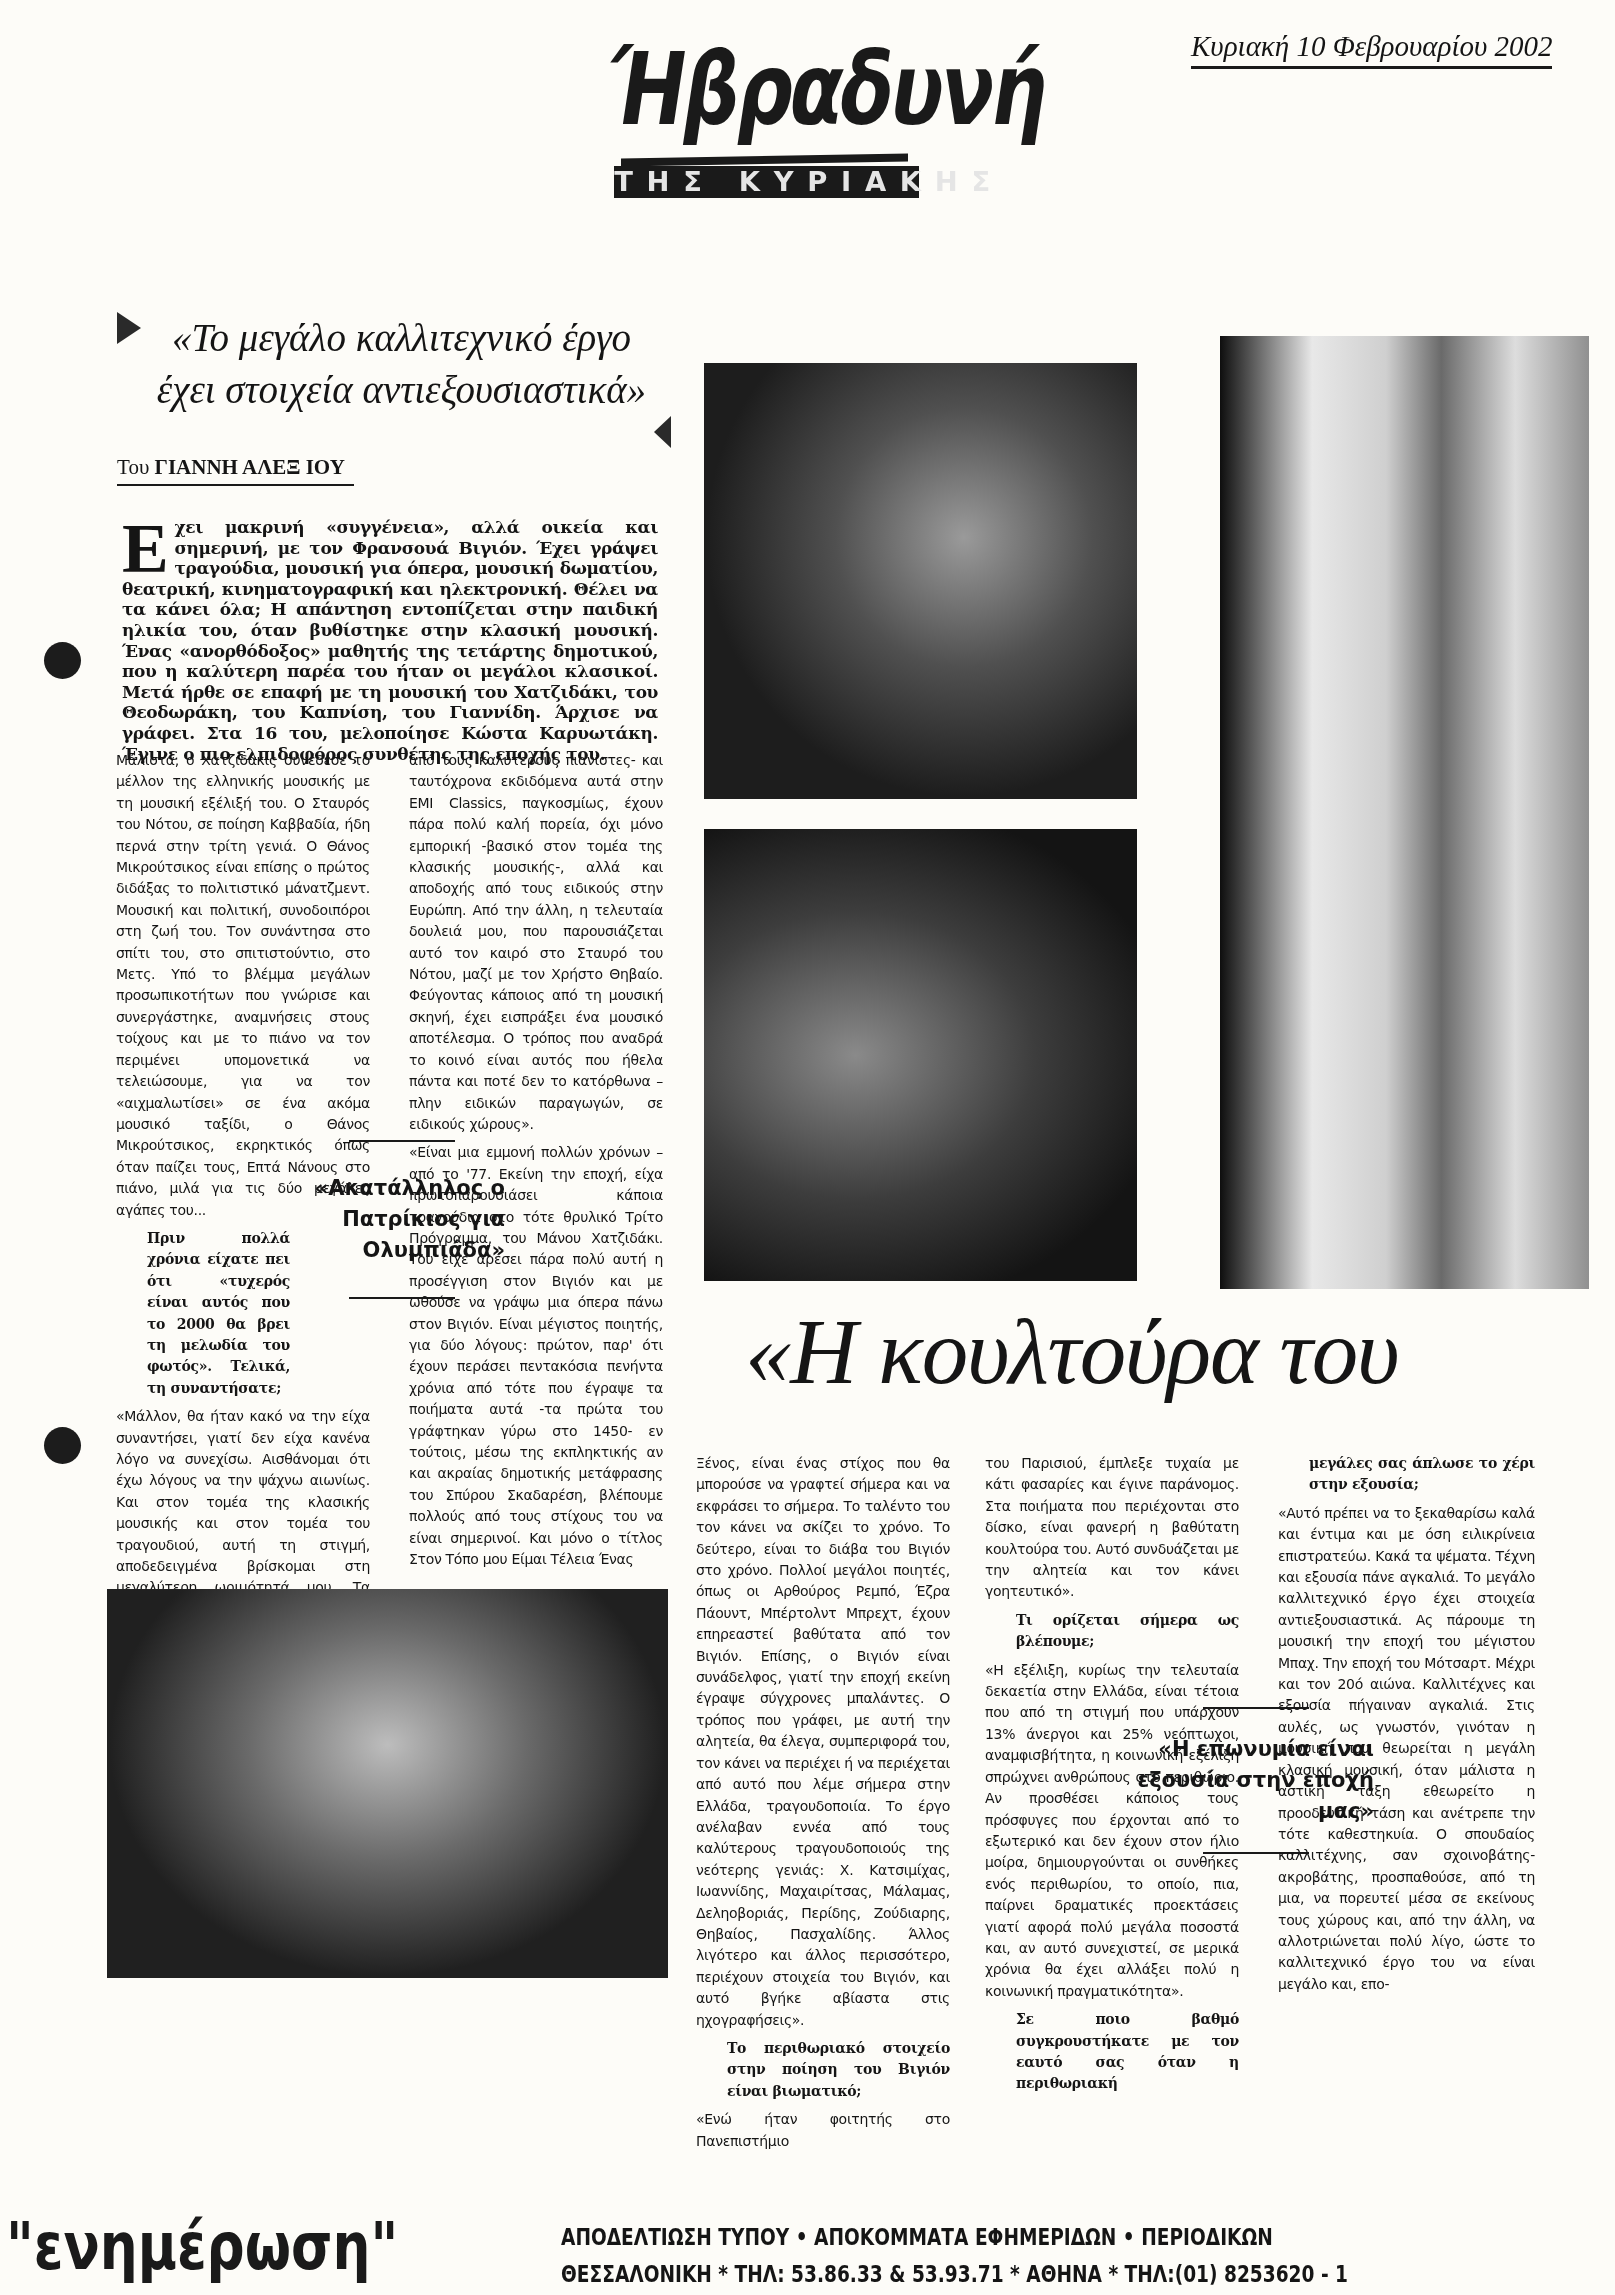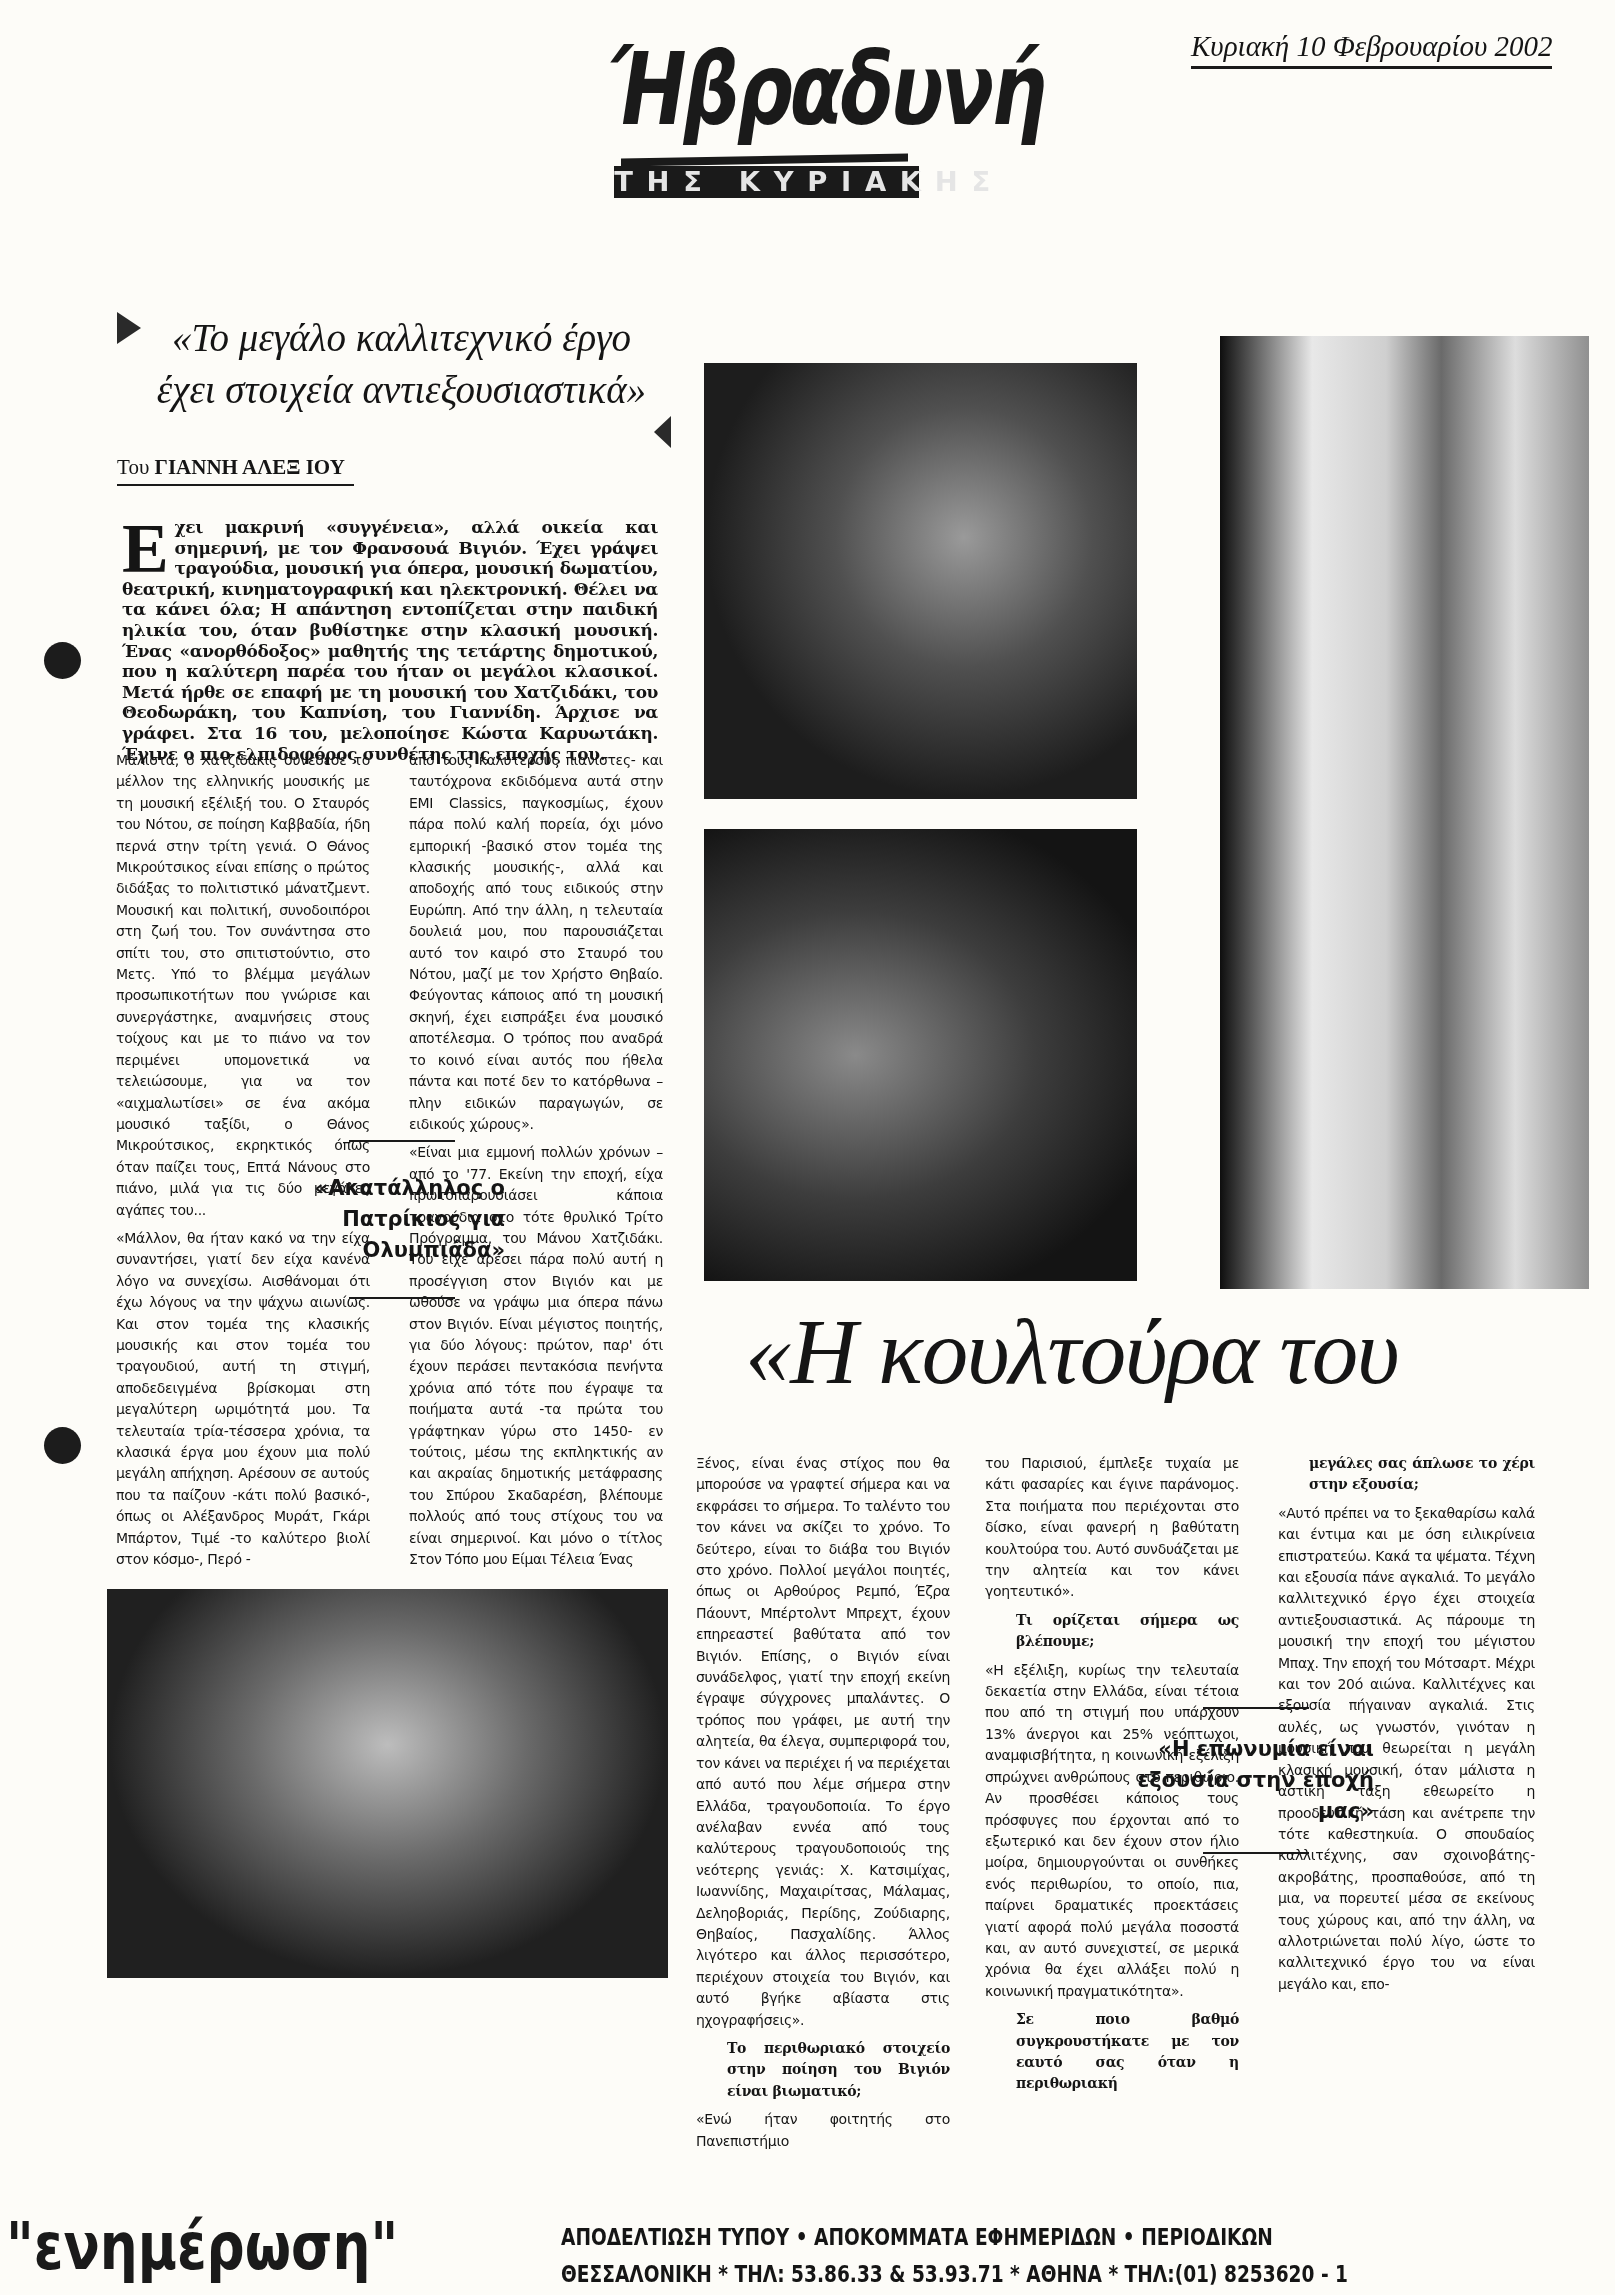--- a/index.html
+++ b/index.html
@@ -103,20 +103,21 @@
   <span>ΓΙΑΝΝΗ ΑΛΕΞ ΙΟΥ</span>
 </div>
 
 <div class="abs intro">
   <span class="dropcap">Ε</span>
   <span>χει μακρινή «συγγένεια», αλλά οικεία και σημερινή, με τον Φρανσουά Βιγιόν. Έχει γράψει τραγούδια, μουσική για όπερα, μουσική δωματίου, θεατρική, κινηματογραφική και ηλεκτρονική. Θέλει να τα κάνει όλα; Η απάντηση εντοπίζεται στην παιδική ηλικία του, όταν βυθίστηκε στην κλασική μουσική. Ένας «ανορθόδοξος» μαθητής της τετάρτης δημοτικού, που η καλύτερη παρέα του ήταν οι μεγάλοι κλασικοί. Μετά ήρθε σε επαφή με τη μουσική του Χατζιδάκι, του Θεοδωράκη, του Καπνίση, του Γιαννίδη. Άρχισε να γράφει. Στα 16 του, μελοποίησε Κώστα Καρυωτάκη. Έγινε ο πιο ελπιδοφόρος συνθέτης της εποχής του.</span>
 </div>
 
 <div class="abs col col-a">
   <p>Μάλιστα, ο Χατζιδάκις συνέδεσε το μέλλον της ελληνικής μουσικής με τη μουσική εξέλιξή του. Ο Σταυρός του Νότου, σε ποίηση Καββαδία, ήδη περνά στην τρίτη γενιά. Ο Θάνος Μικρούτσικος είναι επίσης ο πρώτος διδάξας το πολιτιστικό μάνατζμεντ. Μουσική και πολιτική, συνοδοιπόροι στη ζωή του. Τον συνάντησα στο σπίτι του, στο σπιτιστούντιο, στο Μετς. Υπό το βλέμμα μεγάλων προσωπικοτήτων που γνώρισε και συνεργάστηκε, αναμνήσεις στους τοίχους και με το πιάνο να τον περιμένει υπομονετικά να τελειώσουμε, για να τον «αιχμαλωτίσει» σε ένα ακόμα μουσικό ταξίδι, ο Θάνος Μικρούτσικος, εκρηκτικός όπως όταν παίζει τους, Επτά Νάνους στο πιάνο, μιλά για τις δύο μεγάλες αγάπες του...</p>
+  <p class="q" style="width:143px">Πριν πολλά χρόνια είχατε πει ότι «τυχερός είναι αυτός που το 2000 θα βρει τη μελωδία του φωτός». Τελικά, τη συναντήσατε;</p>
   <p>«Μάλλον, θα ήταν κακό να την είχα συναντήσει, γιατί δεν είχα κανένα λόγο να συνεχίσω. Αισθάνομαι ότι έχω λόγους να την ψάχνω αιωνίως. Και στον τομέα της κλασικής μουσικής και στον τομέα του τραγουδιού, αυτή τη στιγμή, αποδεδειγμένα βρίσκομαι στη μεγαλύτερη ωριμότητά μου. Τα τελευταία τρία-τέσσερα χρόνια, τα κλασικά έργα μου έχουν μια πολύ μεγάλη απήχηση. Αρέσουν σε αυτούς που τα παίζουν -κάτι πολύ βασικό-, όπως οι Αλέξανδρος Μυράτ, Γκάρι Μπάρτον, Τιμέ -το καλύτερο βιολί στον κόσμο-, Περό -</p>
 </div>
 
 <div class="abs pull pull-1">
   <div class="rule"></div>
   <div style="padding:31px 0">«Ακατάλληλος ο Πατρίκιος για Ολυμπιάδα»</div>
   <div class="rule"></div>
 </div>
 
 <div class="abs col col-b">

